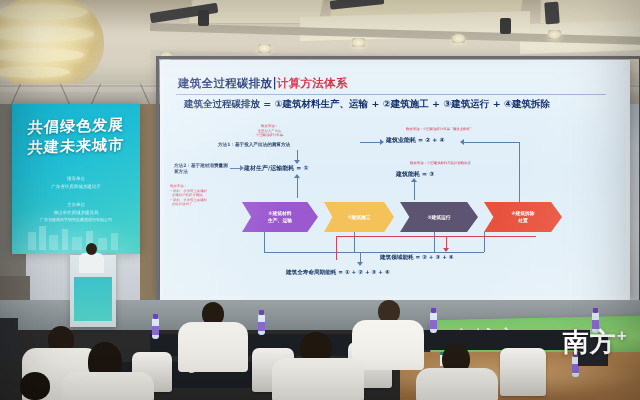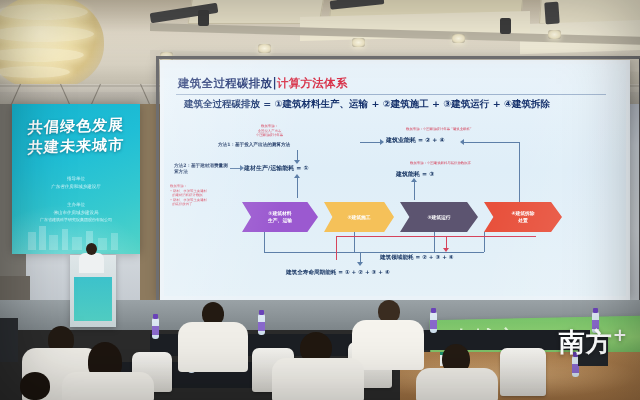--- a/index.html
+++ b/index.html
@@ -113,21 +113,21 @@
   .p-body{position:absolute;border-radius:14px 14px 4px 4px;}
   .bottle{position:absolute;width:7px;height:21px;border-radius:2px 2px 3px 3px;
     background:linear-gradient(#dfe9f3,#cfe0ee);}
   .bottle:before{content:"";position:absolute;left:1px;top:-4px;width:5px;height:5px;
     background:#6a43b8;border-radius:1px;}
   .bottle:after{content:"";position:absolute;left:0;top:8px;width:7px;height:9px;background:#7b54c4;opacity:.85;}
   .tent{position:absolute;width:16px;height:11px;background:#f2f4f3;border-top:3px solid #1f8f6b;}
 
   
   .wm{position:absolute;right:12px;bottom:40px;color:#fff;font-size:26px;font-weight:bold;
-    letter-spacing:1px;text-shadow:0 1px 4px rgba(0,0,0,.45);}
+    letter-spacing:1px;text-shadow:0 1px 4px rgba(0,0,0,.45);font-family:Liberation Mono, monospace;}
   .wm small{font-size:17px;vertical-align:super;}
   .vignette{position:absolute;inset:0;pointer-events:none;
     box-shadow:inset 0 0 70px rgba(0,0,0,.35);}
 </style>
 </head>
 <body>
 
 <div id="stage">
 
   <div class="ceiling">

